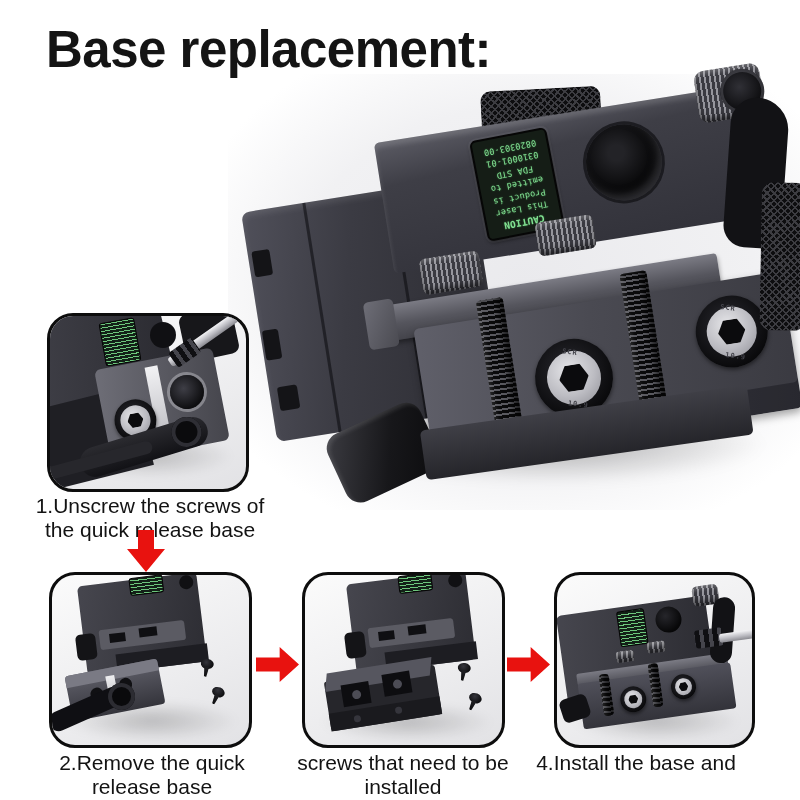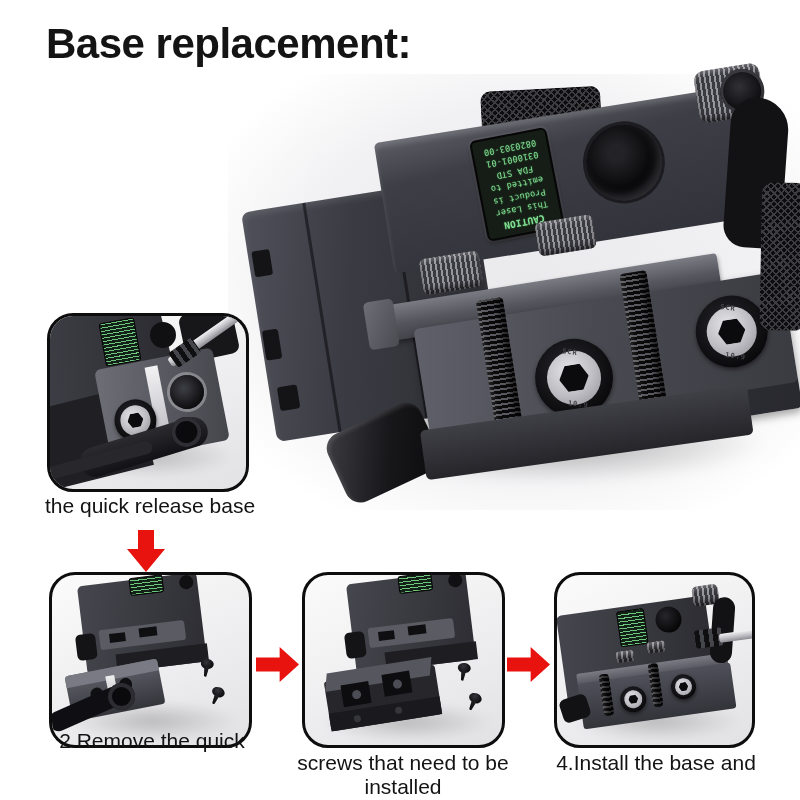--- a/index.html
+++ b/index.html
@@ -3,21 +3,21 @@
 <meta charset="utf-8">
 <style>
   * { margin:0; padding:0; box-sizing:border-box; }
   html,body { width:800px; height:800px; }
   body { font-family:"Liberation Sans", sans-serif; background:#ffffff; position:relative; overflow:hidden; }
   .abs { position:absolute; }
 
   
   .page-title{
     left:46px; top:20px; width:560px;
-    font-size:42px; font-weight:700; color:#141414; letter-spacing:-0.5px;
+    font-size:51px; font-weight:700; color:#141414; letter-spacing:-0.5px;
   }
 
   
   .main-photo{
     left:228px; top:74px; width:572px; height:436px;
     background:radial-gradient(ellipse at 52% 48%, #eaeaed 0%, #f1f1f3 55%, rgba(252,252,252,0) 84%);
     z-index:1;
   }
   .device-shadow{
     left:110px; top:330px; width:430px; height:80px; border-radius:50%;
@@ -148,23 +148,23 @@
     border-radius:3px; }
   .drv-collar{ background:repeating-linear-gradient(90deg,#0f0f12 0 5px,#45454c 5px 9px);
     border-radius:3px; }
 
   
   .caption{
     text-align:center; color:#131313; font-size:21px; line-height:23.5px;
     font-weight:400; z-index:3;
   }
   #cap1{ left:12px;  top:494px; width:276px; }
-  #cap2{ left:32px;  top:729px; width:240px; }
+  #cap2{ left:32px;  top:751px; width:240px; }
   #cap3{ left:266px; top:751px; width:274px; }
-  #cap4{ left:534px; top:751px; width:244px; }
+  #cap4{ left:514px; top:751px; width:244px; }
 
   
   .arrow-down{
     left:127px; top:530px; width:38px; height:42px; background:#e8120f; z-index:3;
     clip-path:polygon(29% 0,71% 0,71% 45%,100% 45%,50% 100%,0 45%,29% 45%);
   }
   .arrow-right{
     width:43px; height:35px; background:#e8120f; z-index:3;
     clip-path:polygon(0 30%,55% 30%,55% 0,100% 50%,55% 100%,55% 70%,0 70%);
   }
@@ -357,24 +357,26 @@
     <div class="abs knurl" style="left:138px;top:6px;width:26px;height:20px;border-radius:5px"></div>
     <div class="abs" style="left:152px;top:20px;width:22px;height:66px;border-radius:12px;background:#121215;transform:rotate(12deg)"></div>
     <div class="abs" style="left:-8px;top:98px;width:28px;height:24px;border-radius:6px;background:#121215;transform:rotate(-10deg)"></div>
   </div>
 
   <div class="abs drv-collar" style="left:138px;top:54px;width:28px;height:18px;transform:rotate(-8deg)"></div>
   <div class="abs drv-shaft" style="left:162px;top:56px;width:44px;height:9px;transform:rotate(-8deg)"></div>
 </div>
 
 <div id="cap1" class="abs caption">
+  <div>1.Unscrew the screws of</div>
   <div>the quick release base</div>
 </div>
 <div id="cap2" class="abs caption">
   <div>2.Remove the quick</div>
+  <div>release base</div>
 </div>
 <div id="cap3" class="abs caption">
   <div>screws that need to be installed</div>
 </div>
 <div id="cap4" class="abs caption">
   <div>4.Install the base and</div>
 </div>
 
 <div class="abs arrow-down"></div>
 <div id="arrow-r1" class="abs arrow-right"></div>

